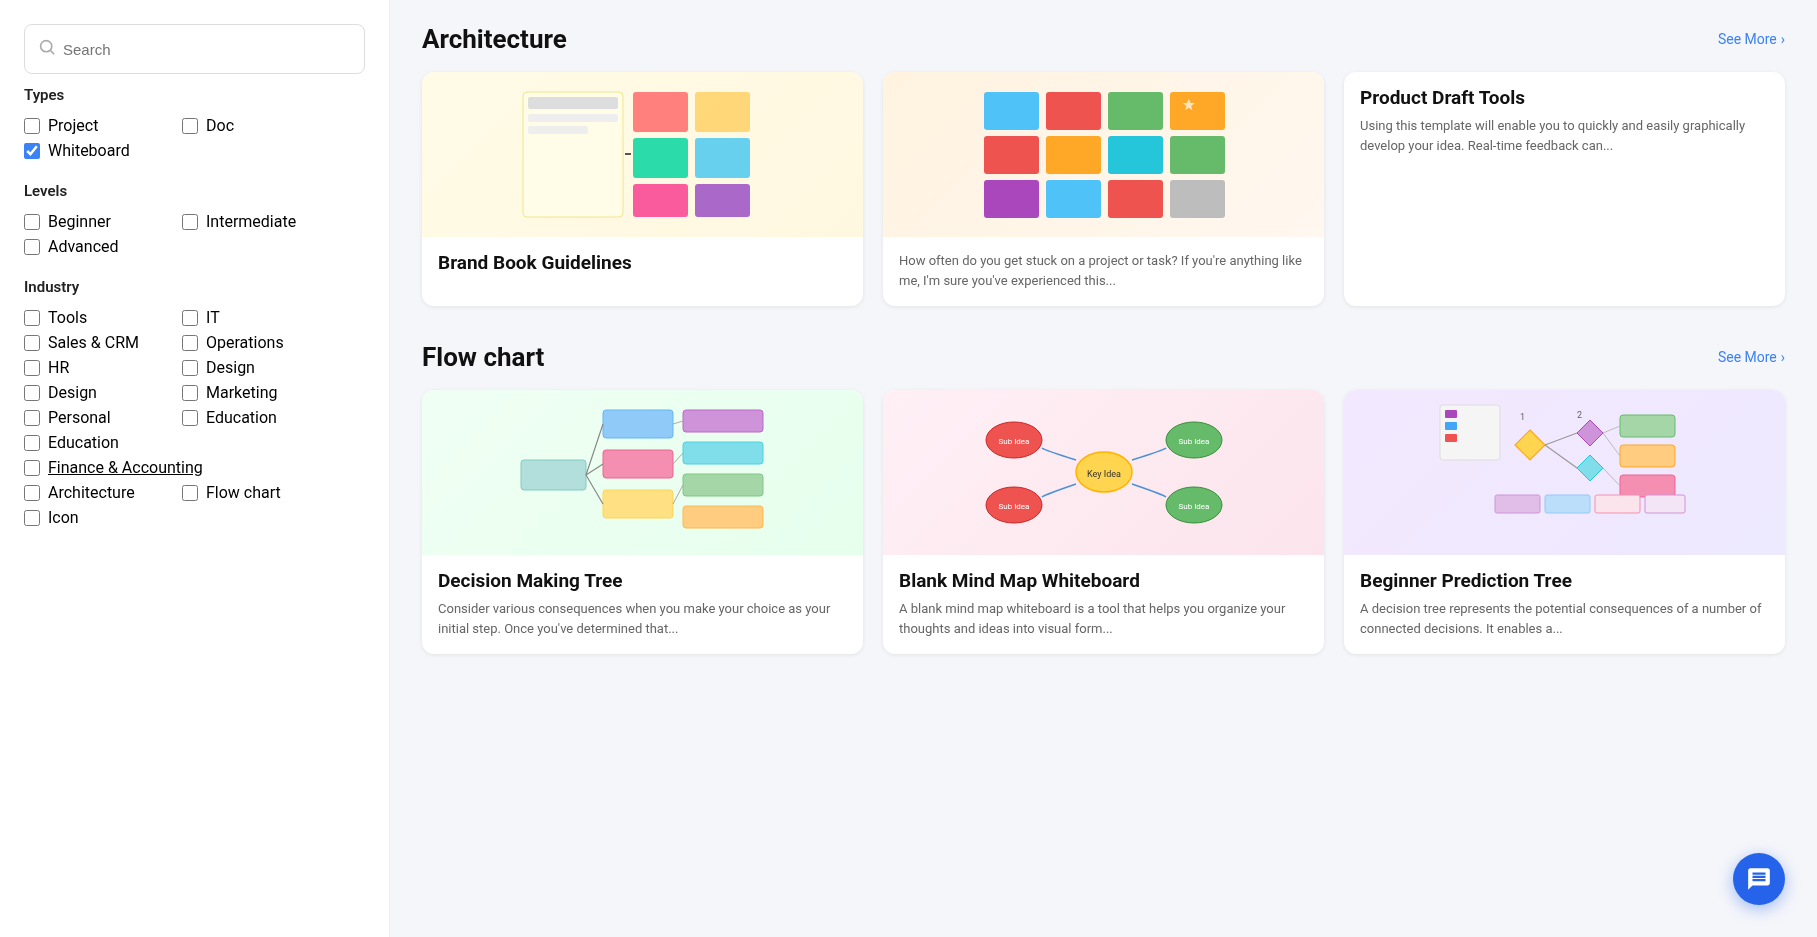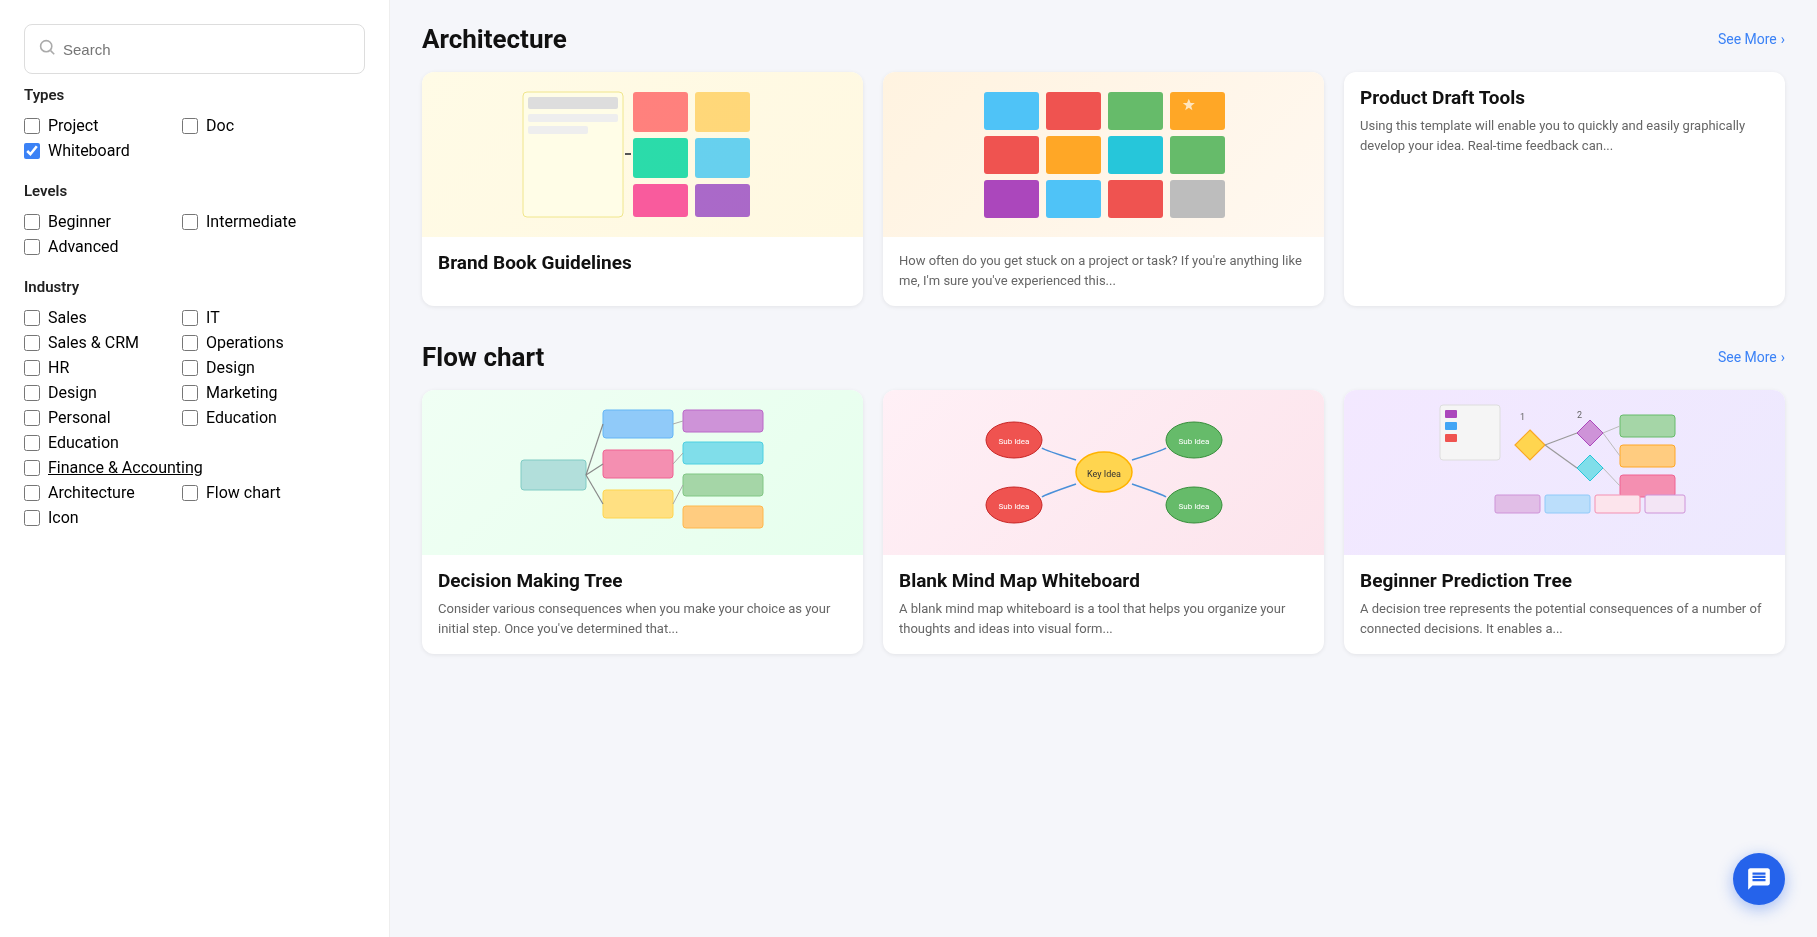--- a/index.html
+++ b/index.html
@@ -214,21 +214,21 @@
       </div>
     </div>
   </div>
 
   <div class="filter-section">
     <div class="filter-section-title">Industry</div>
     <div class="checkbox-group">
       <div class="checkbox-row">
         <label class="checkbox-item">
           <input type="checkbox" style="">
-          <span>Sales</span>
+          <span>Tools</span>
         </label>
         <label class="checkbox-item">
           <input type="checkbox" style="">
           <span>IT</span>
         </label>
       </div>
       <div class="checkbox-row">
         <label class="checkbox-item">
           <input type="checkbox" style="">
           <span>Sales &amp; CRM</span>

